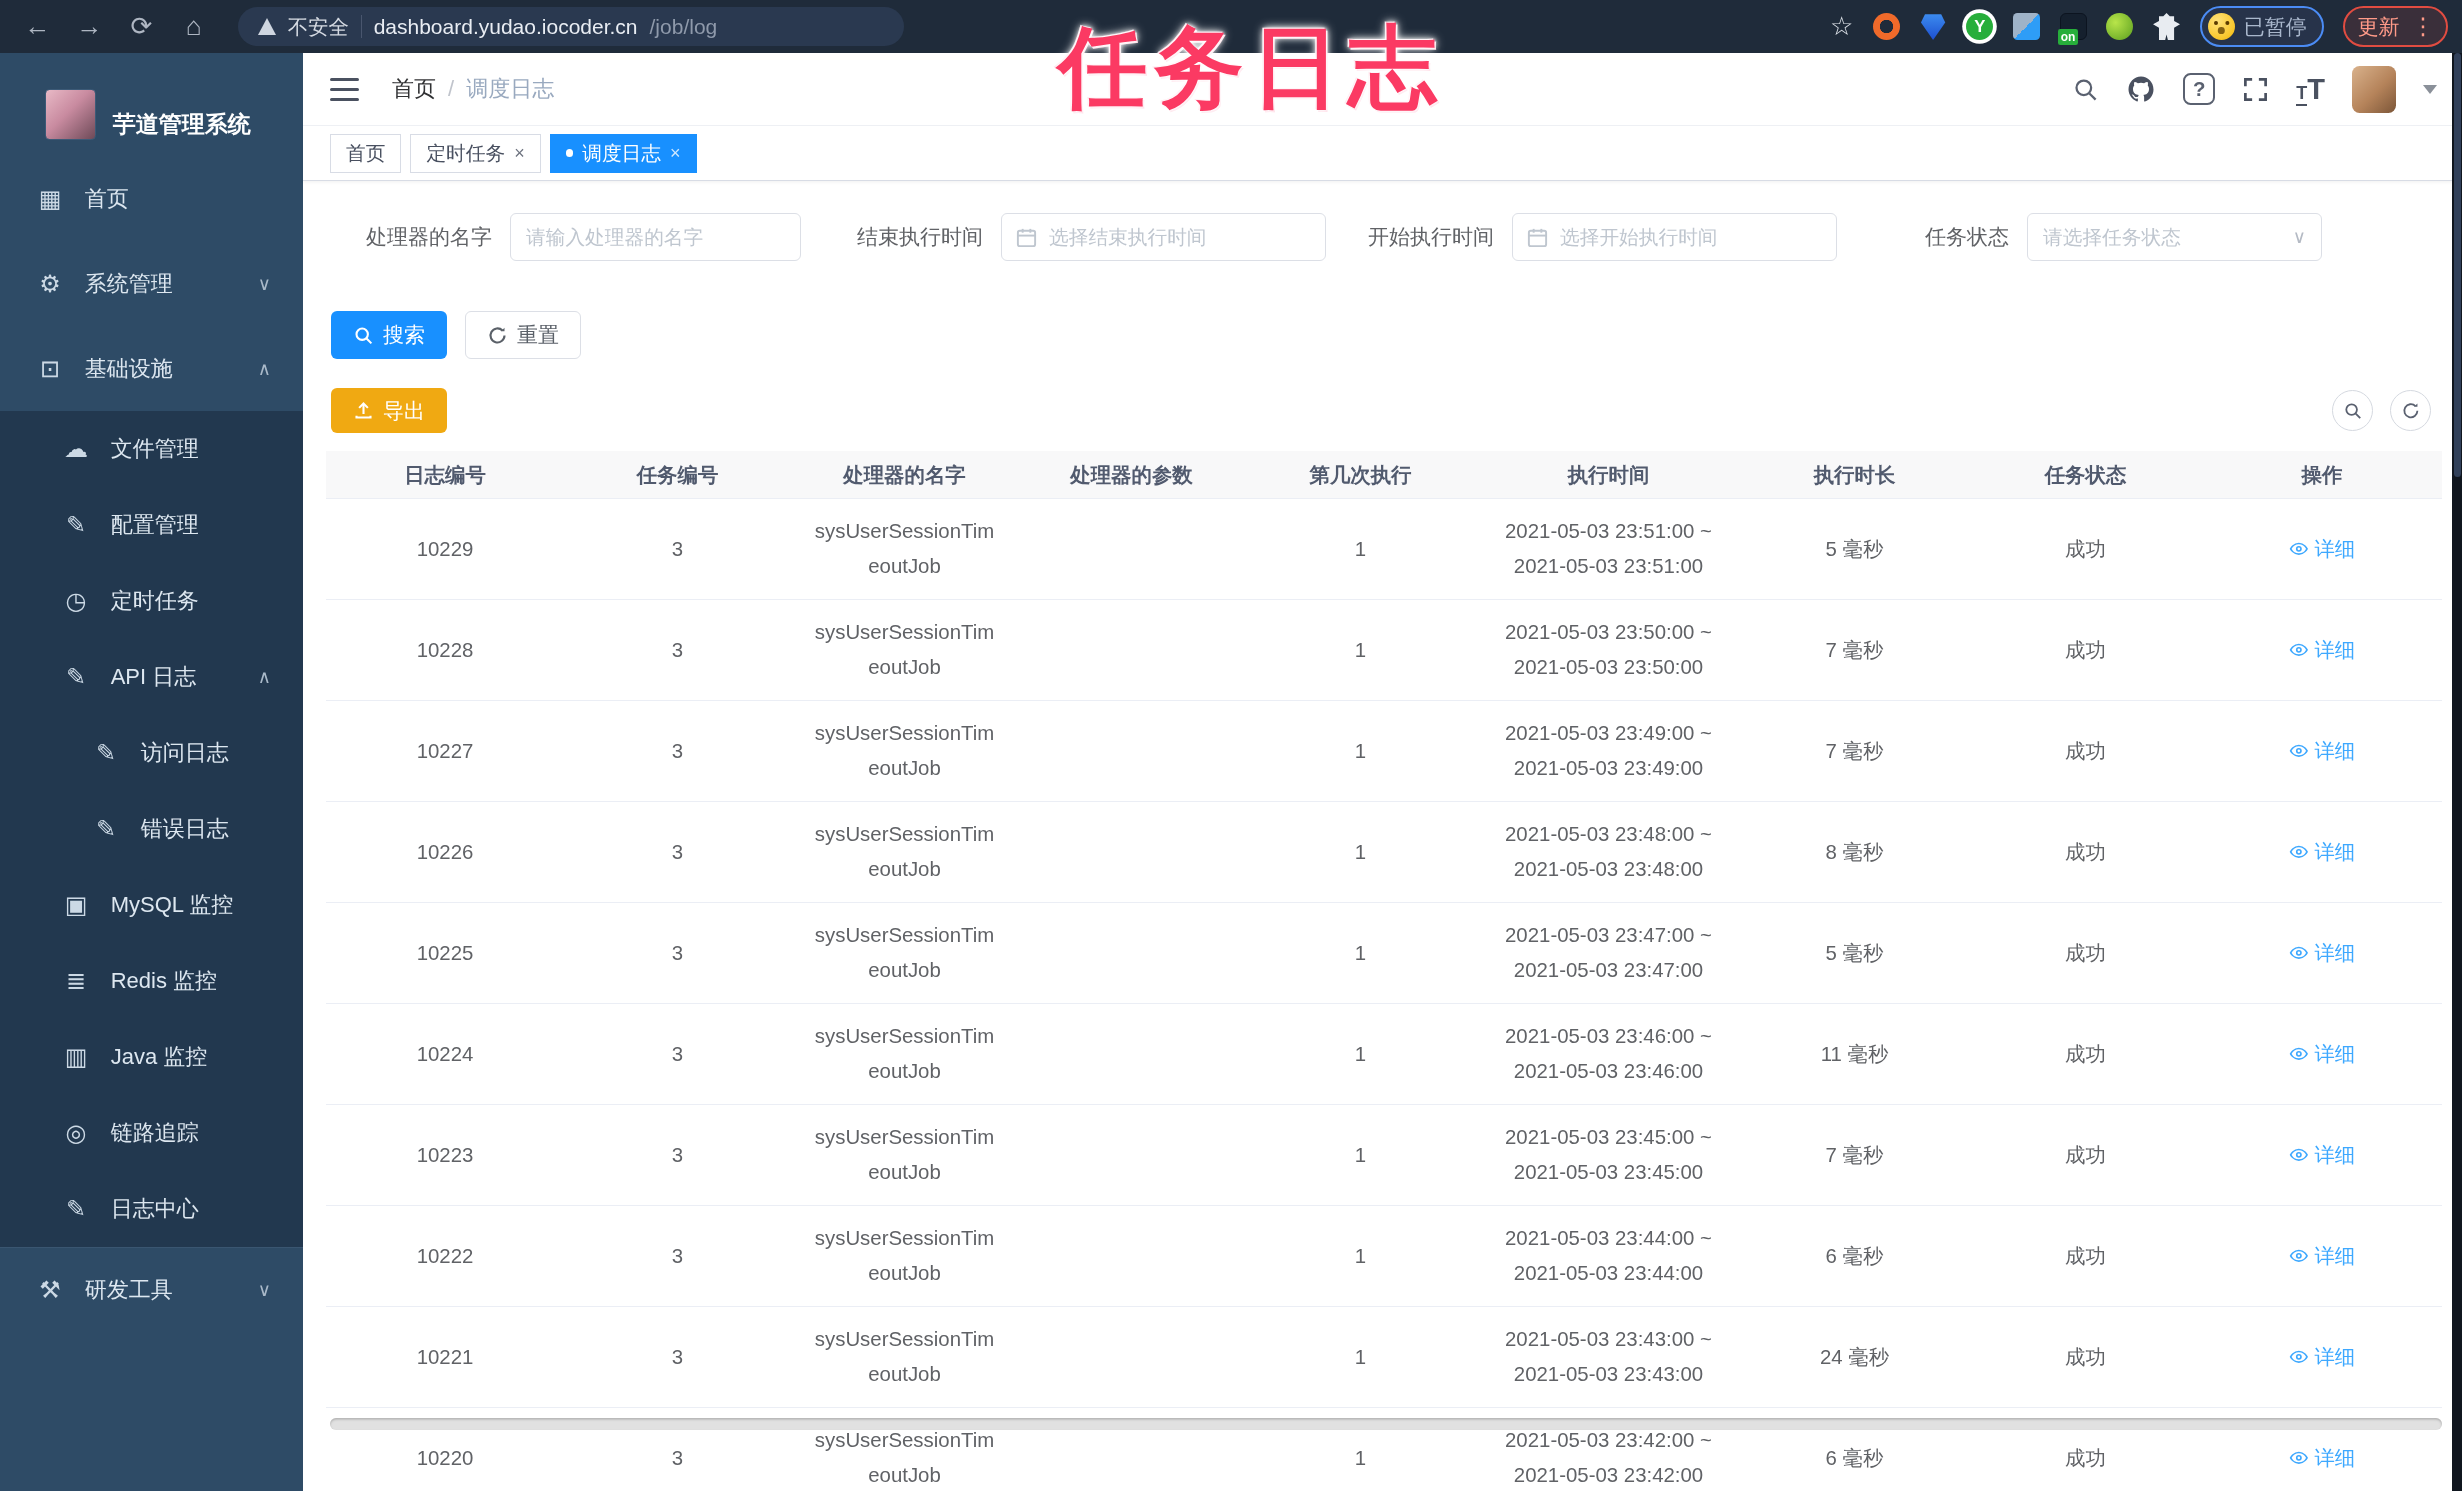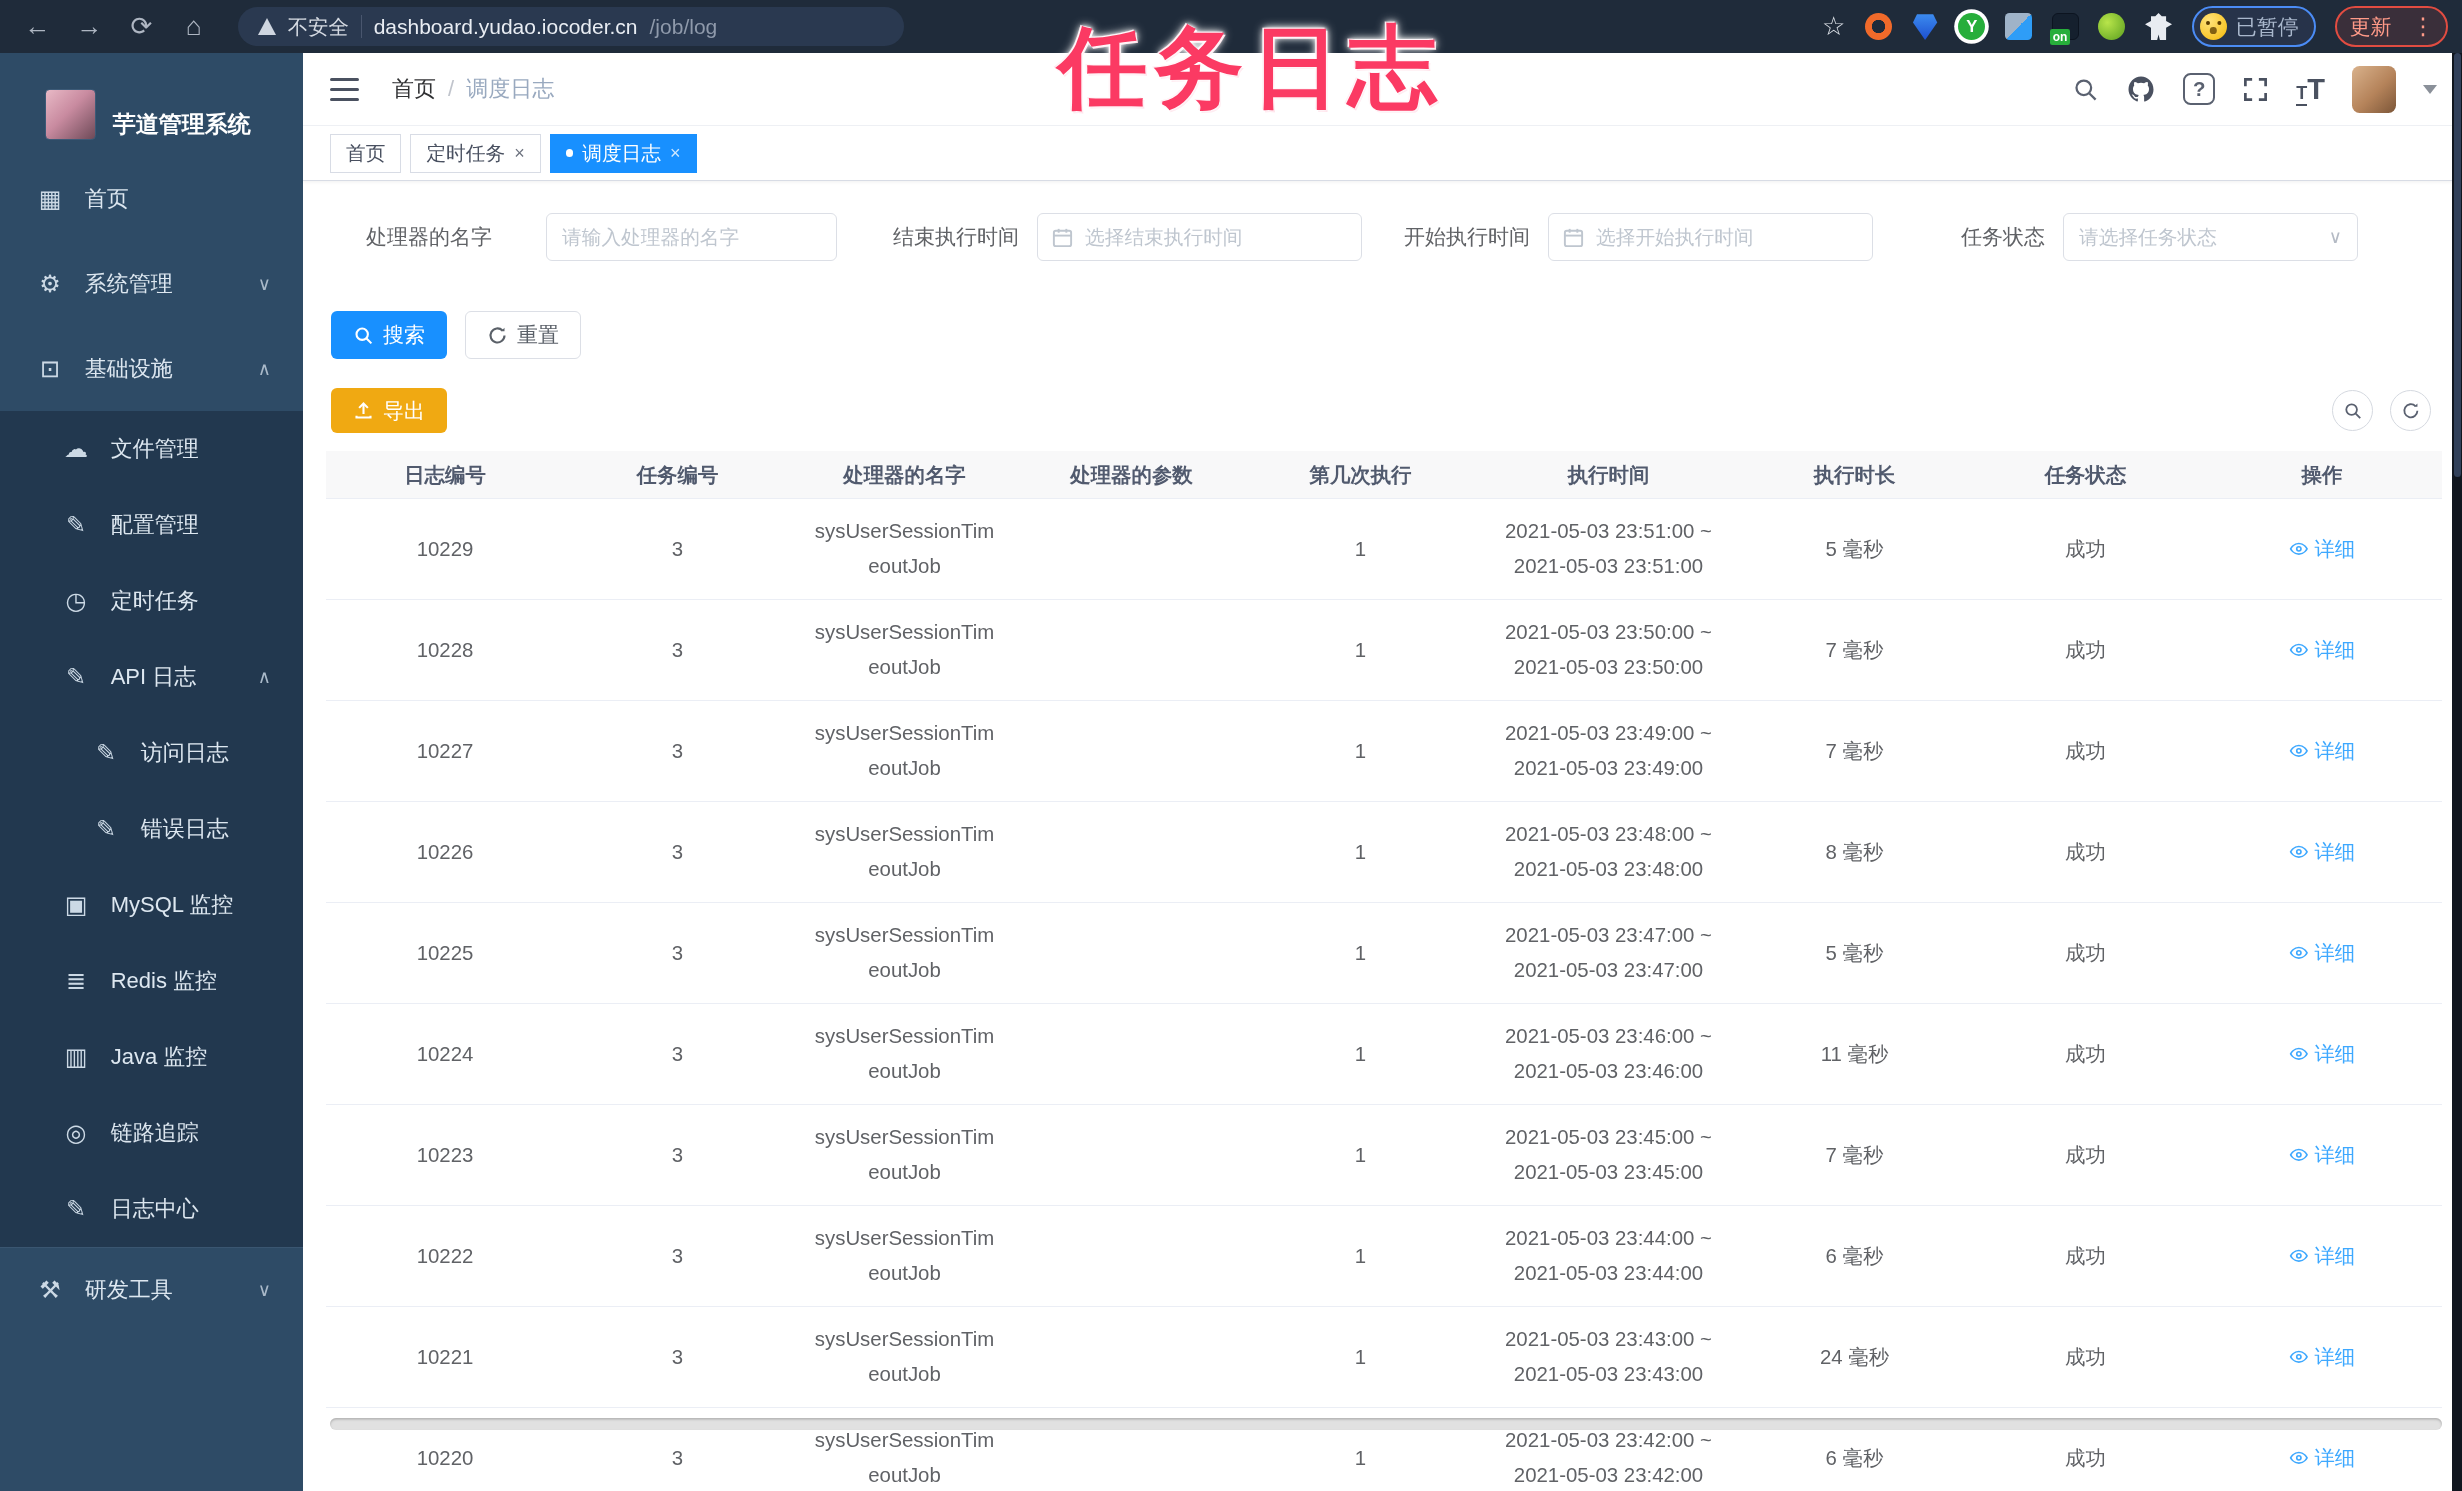--- a/index.html
+++ b/index.html
@@ -27,21 +27,21 @@
                padding:0.8px 3px; border-radius:2.3px; font-weight:bold; }
   .ext-letter { color:#fff; font-size:16.7px; font-weight:bold; display:flex; align-items:center; justify-content:center; height:100%; }
   .paused-pill { height:41px; border:2.3px solid #4b8cf5; border-radius:21px; background:#27334a;
                  display:flex; align-items:center; gap:9px; padding:0 15px 0 6px; }
   .emoji { width:27px; height:27px; border-radius:50%;
            background:radial-gradient(circle at 35% 30%, #ffe27a, #f8c62a 70%, #e5a800); position:relative; }
   .emoji::after{ content:""; position:absolute; left:6px; top:8.3px; width:3.8px; height:3.8px; border-radius:50%;
                  background:#5a3b00; box-shadow:11.4px 0 0 #5a3b00, 5.3px 7.6px 0 1.5px rgba(90,59,0,.75); }
   .paused-txt { font-size:21px; color:#a9b7cc; }
   .update-btn { height:41px; border:2.3px solid #e14c41; border-radius:21px; background:rgba(225,76,65,.14);
-                display:flex; align-items:center; gap:20px; padding:0 12px; color:#ff9a88; font-size:21px; }
+                display:flex; align-items:center; gap:12px; padding:0 12px; color:#ff9a88; font-size:21px; }
   .kebab { font-size:23px; color:#ff9a88; letter-spacing:0; }
 
   
   .overlay-title { position:absolute; left:1058px; top:7.6px; z-index:99; font-size:89px; font-weight:900;
                    color:#fb3a63; letter-spacing:7.6px;
                    text-shadow:0 0 3px #fff, 0 0 6px #fff, 0 0 10.6px #ffffff, 1.5px 1.5px 0 #ffd9e4, -1.5px -1.5px 0 #ffd9e4; }
 
   
   .sidebar { position:absolute; left:0; top:53px; width:303px; height:1438px; background:#2e4b66; color:#e6edf4; }
   .logo { height:76px; display:flex; align-items:flex-end; gap:16.7px; padding-left:45px; margin-top:10.6px; }
@@ -90,21 +90,21 @@
   .content { position:relative; height:1311px; }
   .filters { position:absolute; top:32px; left:63px; display:flex; align-items:center; font-size:21px; color:#606266; }
   .fgroup { display:flex; align-items:center; }
   .flabel { margin-right:18px; white-space:nowrap; }
   .fin { height:48px; border:0.8px solid #dcdfe6; border-radius:6px; font-size:19.7px; color:#606266;
          font-family:"Liberation Sans", sans-serif; outline:none; padding:0 15px; }
   .fin::placeholder { color:#bfc6cf; }
   .date-wrap { position:relative; }
   .date-wrap .cal { position:absolute; left:13.6px; top:13px; }
   .date-wrap .fin { padding-left:47px; width:325px; }
-  .name-in { width:291px;margin-left:36px; }
+  .name-in { width:291px; }
   .fselect { width:295px; height:48px; border:0.8px solid #dcdfe6; border-radius:6px; display:flex; align-items:center;
              padding:0 15px; color:#bfc6cf; font-size:19.7px; cursor:pointer; }
   .fselect .chev { margin-left:auto; color:#b4bac4; font-size:18px; }
 
   .btns { position:absolute; top:130px; left:28px; display:flex; gap:18px; }
   .btn { height:48px; border-radius:6px; font-size:21px; display:flex; align-items:center; gap:9px;
          padding:0 21px; cursor:pointer; border:0.8px solid transparent; font-family:"Liberation Sans", sans-serif;text-align:center; }
   .btn-primary { background:#1890ff; color:#fff; }
   .btn-plain { background:#fff; border-color:#dcdfe6; color:#5a6068; }
   .toolbar { position:absolute; top:207px; left:28px; right:32px; display:flex; align-items:center; }

